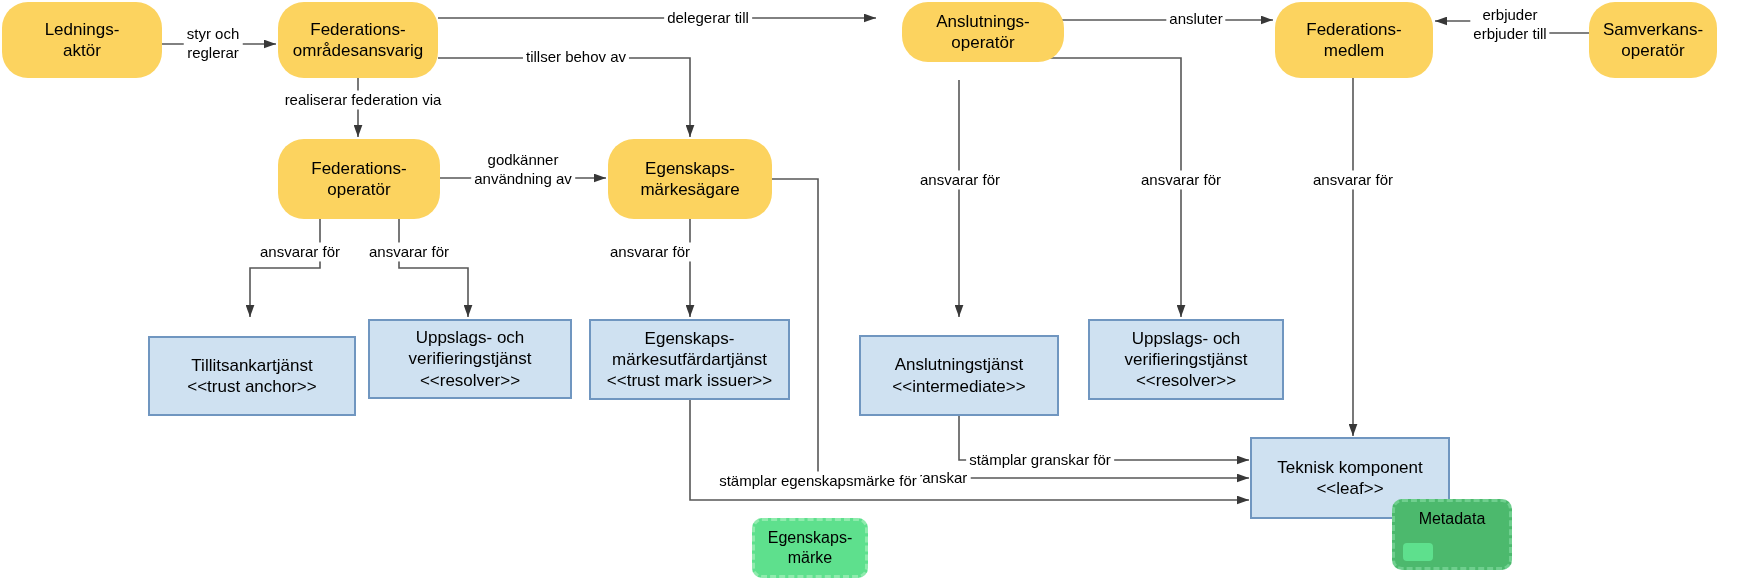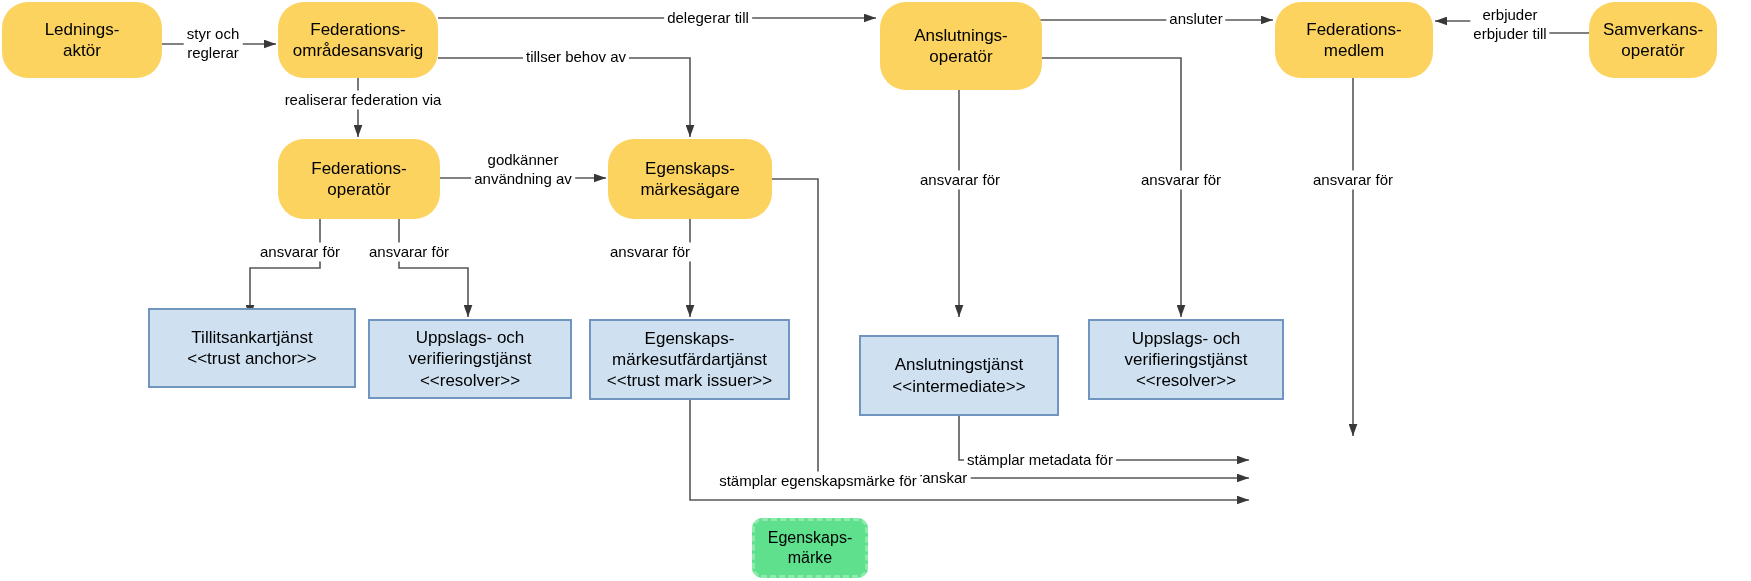--- a/index.html
+++ b/index.html
@@ -63,52 +63,58 @@
   <div class="elabel" style="left:363px;top:100px">realiserar federation via</div>
   <div class="elabel" style="left:576px;top:57px">tillser behov av</div>
   <div class="elabel" style="left:523px;top:169px">godkänner
 användning av</div>
   <div class="elabel" style="left:300px;top:252px">ansvarar för</div>
   <div class="elabel" style="left:409px;top:252px">ansvarar för</div>
   <div class="elabel" style="left:650px;top:252px">ansvarar för</div>
   <div class="elabel" style="left:960px;top:180px">ansvarar för</div>
   <div class="elabel" style="left:1181px;top:180px">ansvarar för</div>
   <div class="elabel" style="left:1353px;top:180px">ansvarar för</div>
-  <div class="elabel" style="left:1040px;top:460px">stämplar metadata för</div>
+  <div class="elabel" style="left:1040px;top:460px">stämplar granskar för</div>
   <div class="elabel" style="left:896px;top:478px">kvalificerar / granskar</div>
   <div class="elabel" style="left:818px;top:481px">stämplar egenskapsmärke för</div>
 
   <div class="node actor" style="left:2px;top:2px;width:160px;height:76px">Lednings-
 aktör</div>
   <div class="node actor" style="left:278px;top:2px;width:160px;height:76px">Federations-
 områdesansvarig</div>
-  <div class="node actor" style="left:880px;top:2px;width:162px;height:88px">Anslutnings-
+  <div class="node actor" style="left:902px;top:2px;width:162px;height:60px">Anslutnings-
 operatör</div>
   <div class="node actor" style="left:1275px;top:2px;width:158px;height:76px">Federations-
 medlem</div>
   <div class="node actor" style="left:1589px;top:2px;width:128px;height:76px">Samverkans-
 operatör</div>
 
   <div class="node actor" style="left:278px;top:139px;width:162px;height:80px">Federations-
 operatör</div>
   <div class="node actor" style="left:608px;top:139px;width:164px;height:80px">Egenskaps-
 märkesägare</div>
 
-  <div class="node service" style="left:148px;top:308px;width:208px;height:80px">Tillitsankartjänst
+  <div class="node service" style="left:148px;top:336px;width:208px;height:80px">Tillitsankartjänst
 &lt;&lt;trust anchor&gt;&gt;</div>
   <div class="node service" style="left:368px;top:319px;width:204px;height:80px">Uppslags- och
 verifieringstjänst
 &lt;&lt;resolver&gt;&gt;</div>
   <div class="node service" style="left:589px;top:319px;width:201px;height:81px">Egenskaps-
 märkesutfärdartjänst
 &lt;&lt;trust mark issuer&gt;&gt;</div>
   <div class="node service" style="left:859px;top:335px;width:200px;height:81px">Anslutningstjänst
 &lt;&lt;intermediate&gt;&gt;</div>
   <div class="node service" style="left:1088px;top:319px;width:196px;height:81px">Uppslags- och
 verifieringstjänst
 &lt;&lt;resolver&gt;&gt;</div>
 
+  <div class="node service" style="left:1250px;top:437px;width:200px;height:82px">Teknisk komponent
+&lt;&lt;leaf&gt;&gt;</div>
 
   <div class="node artifact-light" style="left:752px;top:518px;width:116px;height:60px">Egenskaps-
 märke</div>
 
+  <div class="node artifact-dark" style="left:1392px;top:499px;width:120px;height:71px">
+    <span>Metadata</span>
+    <div class="chip"></div>
+  </div>
 
 </div>
 
 </body></html>

